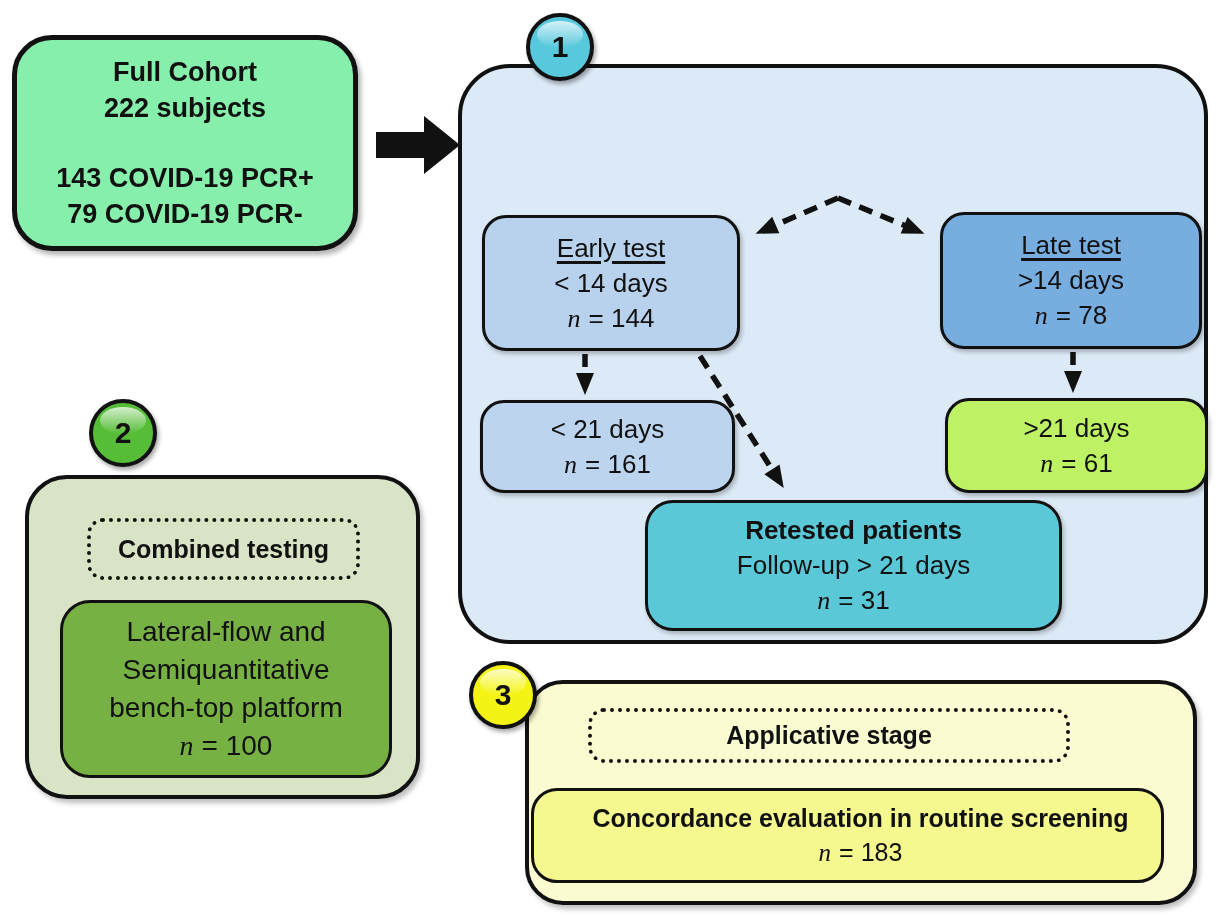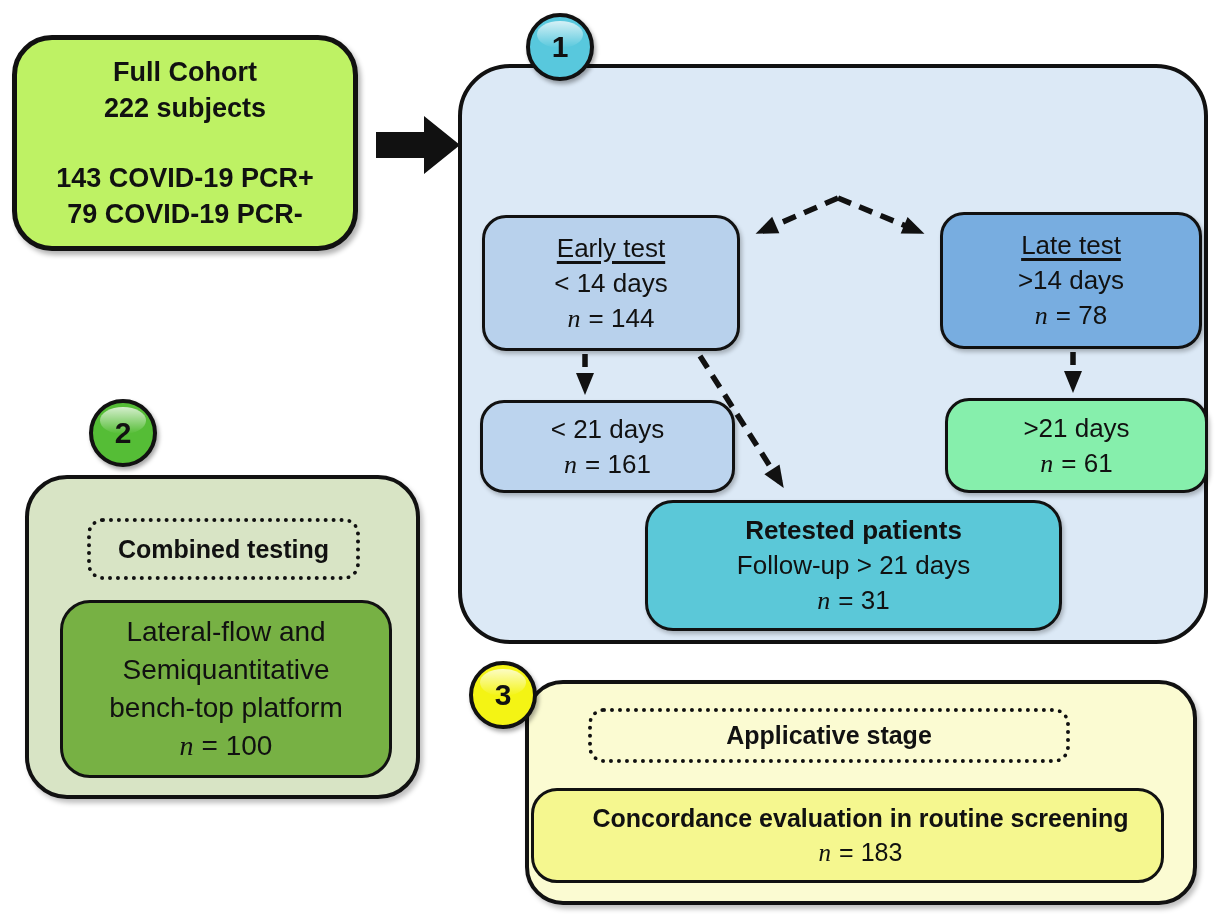--- a/index.html
+++ b/index.html
@@ -3,21 +3,21 @@
 <meta charset="utf-8">
 <style>
   html,body{margin:0;padding:0;background:#fff;}
   .canvas{
     position:relative;width:1221px;height:915px;background:#fff;overflow:hidden;
     font-family:"Liberation Sans",sans-serif;color:#111;
   }
   .box{position:absolute;box-sizing:border-box;display:flex;flex-direction:column;
        align-items:center;justify-content:center;text-align:center;}
   
-  .cohort{left:12px;top:35px;width:346px;height:216px;background:#bef264;
+  .cohort{left:12px;top:35px;width:346px;height:216px;background:#86efac;
           border:5px solid #111;border-radius:40px;box-shadow:3px 4px 5px rgba(0,0,0,.3);
           font-weight:bold;font-size:27px;line-height:36px;}
   .cohort .gap{height:34px;}
   .stage1{left:458px;top:64px;width:750px;height:580px;background:#dce9f6;
           border:4px solid #111;border-radius:52px;}
   .stage2{left:25px;top:440px;width:395px;height:324px;background:#d8e4c5;
           border:4.5px solid #111;border-radius:42px;box-shadow:3px 4px 5px rgba(0,0,0,.25);margin-top:35px;}
   .stage3{left:525px;top:680px;width:672px;height:225px;background:#fbfbd2;
           border:4px solid #111;border-radius:38px;box-shadow:3px 4px 5px rgba(0,0,0,.25);}
   
@@ -25,21 +25,21 @@
           font-size:26px;line-height:33px;}
   .sero{left:33px;top:28px;width:680px;height:100px;}
   .combined{left:58px;top:39px;width:273px;height:62px;font-weight:bold;font-size:25px;}
   .applicative{left:59px;top:24px;width:482px;height:55px;font-weight:bold;font-size:25px;}
   
   .node{border:3.5px solid #111;border-radius:24px;font-size:26px;line-height:35px;
         box-shadow:2px 3px 4px rgba(0,0,0,.25);}
   .early{left:20px;top:147px;width:258px;height:136px;background:#b8d1ec;}
   .late{left:478px;top:144px;width:262px;height:137px;background:#78ade0;}
   .lt21{left:18px;top:332px;width:255px;height:93px;background:#bcd4ee;}
-  .gt21{left:483px;top:330px;width:263px;height:95px;background:#86efac;}
+  .gt21{left:483px;top:330px;width:263px;height:95px;background:#bef264;}
   .retested{left:183px;top:432px;width:417px;height:131px;background:#5bc8d8;border-radius:28px;}
   .node .t{font-weight:normal;text-decoration:underline;text-decoration-thickness:2.5px;text-underline-offset:4px;}
   .bold{font-weight:bold;}
   .nline i{font-style:italic;margin-right:8px;font-family:"Liberation Serif",serif;}
   
   .s2inner{left:31px;top:121px;width:332px;height:178px;background:#77b144;
            border:3px solid #111;border-radius:30px;font-size:28px;line-height:38px;}
   .s3inner{left:2px;top:104px;width:633px;height:95px;background:#f5f78f;
            border:3.5px solid #111;border-radius:26px;font-size:25px;line-height:34px;padding-left:26px;}
   

